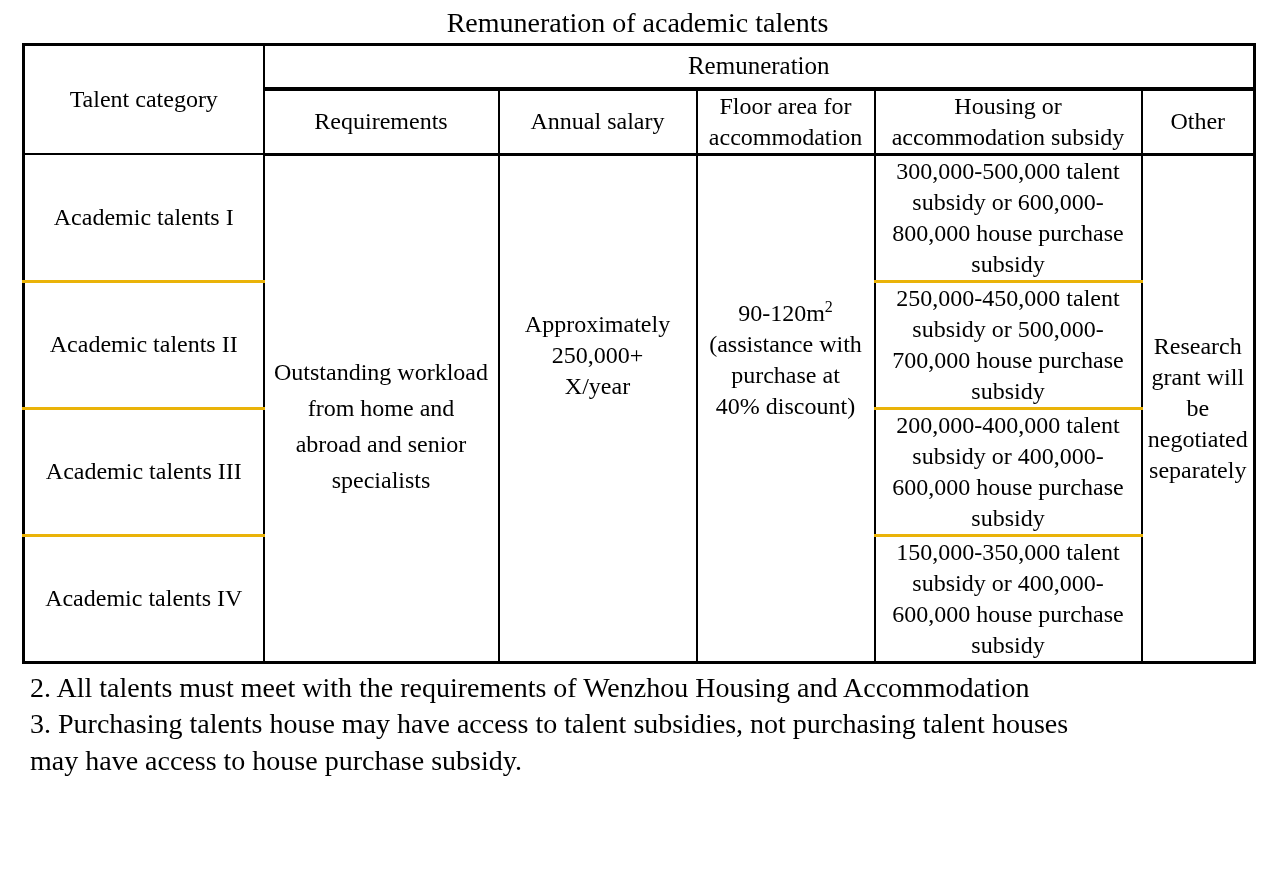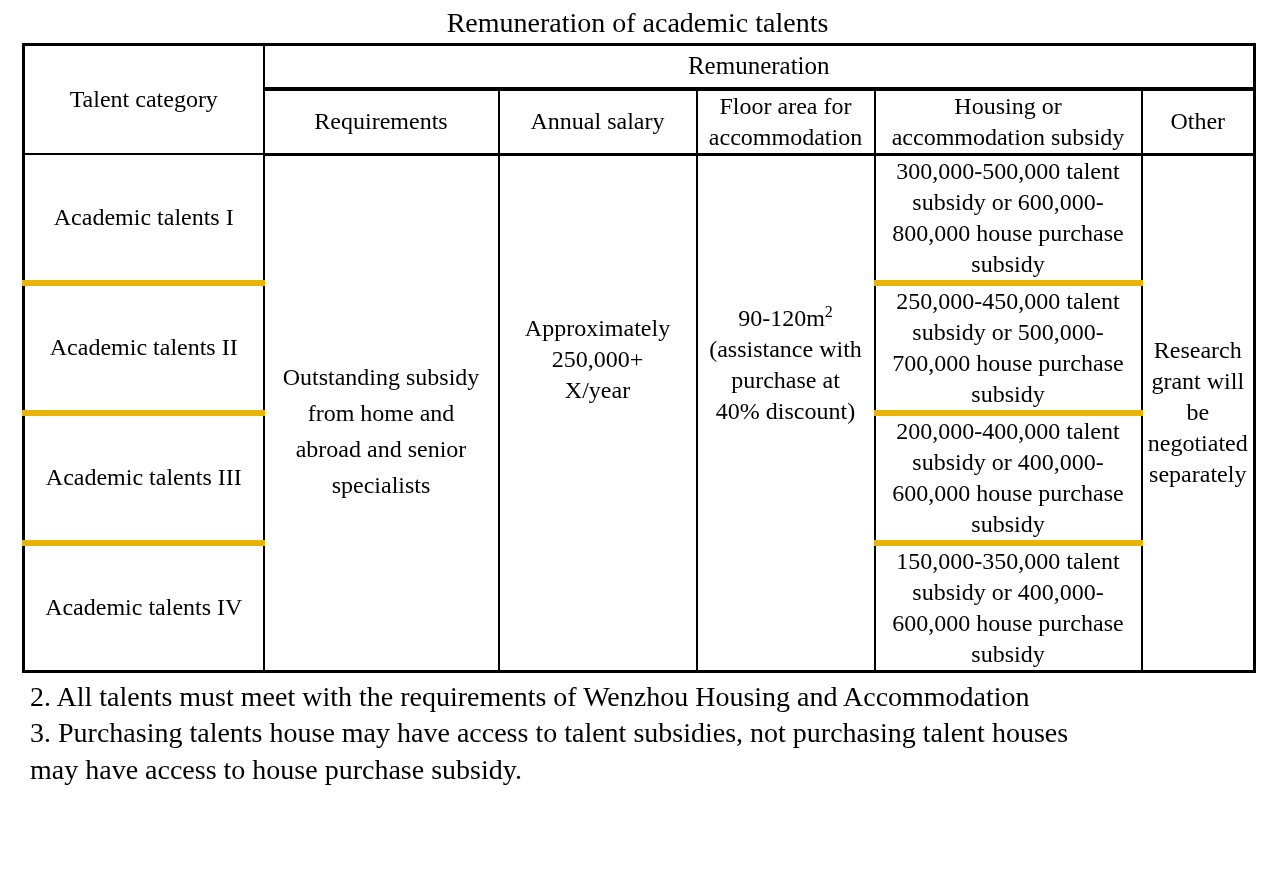--- a/index.html
+++ b/index.html
@@ -30,21 +30,21 @@
     border: 2px solid #000;
     font-weight: normal;
     text-align: center;
     vertical-align: middle;
     font-size: 24px;
     padding: 0 2px;
     overflow: hidden;
   }
   .remu .head-remuneration { border-bottom: 4px solid #000; font-size: 25px; }
   .remu .subhead { line-height: 31px; border-bottom: 3px solid #000; }
-  .remu .thick-top { border-top: 6px solid #eab308; }
+  .remu .thick-top { border-top: 3px solid #eab308; }
   .remu .cat-cell { font-size: 24px; }
   .remu .subsidy-cell { line-height: 31px; }
   .remu .req-cell { line-height: 36px; padding-top: 36px; }
   .remu .salary-cell { line-height: 31px; padding-bottom: 106px; }
   .remu .floor-cell { line-height: 31px; padding-bottom: 96px; margin-top: 12px; }
   .remu .other-cell { line-height: 31px; padding: 0 1px; }
   .remu sup { font-size: 16px; line-height: 0; }
   .line { display: block; }
   .notes {
     margin: 6px 0 0 30px;
@@ -77,21 +77,21 @@
     <tr style="height:60px">
       <th class="subhead">Requirements</th>
       <th class="subhead">Annual salary</th>
       <th class="subhead">Floor area for accommodation</th>
       <th class="subhead">Housing or accommodation subsidy</th>
       <th class="subhead">Other</th>
     </tr>
     <tr style="height:122px">
       <td class="cat-cell">Academic talents I</td>
       <td rowspan="4" class="req-cell">
-        <span class="line">Outstanding subsidy</span>
+        <span class="line">Outstanding workload</span>
         <span class="line">from home and</span>
         <span class="line">abroad and senior</span>
         <span class="line">specialists</span>
       </td>
       <td rowspan="4" class="salary-cell">
         <span class="line">Approximately</span>
         <span class="line">250,000+</span>
         <span class="line">X/year</span>
       </td>
       <td rowspan="4" class="floor-cell">

